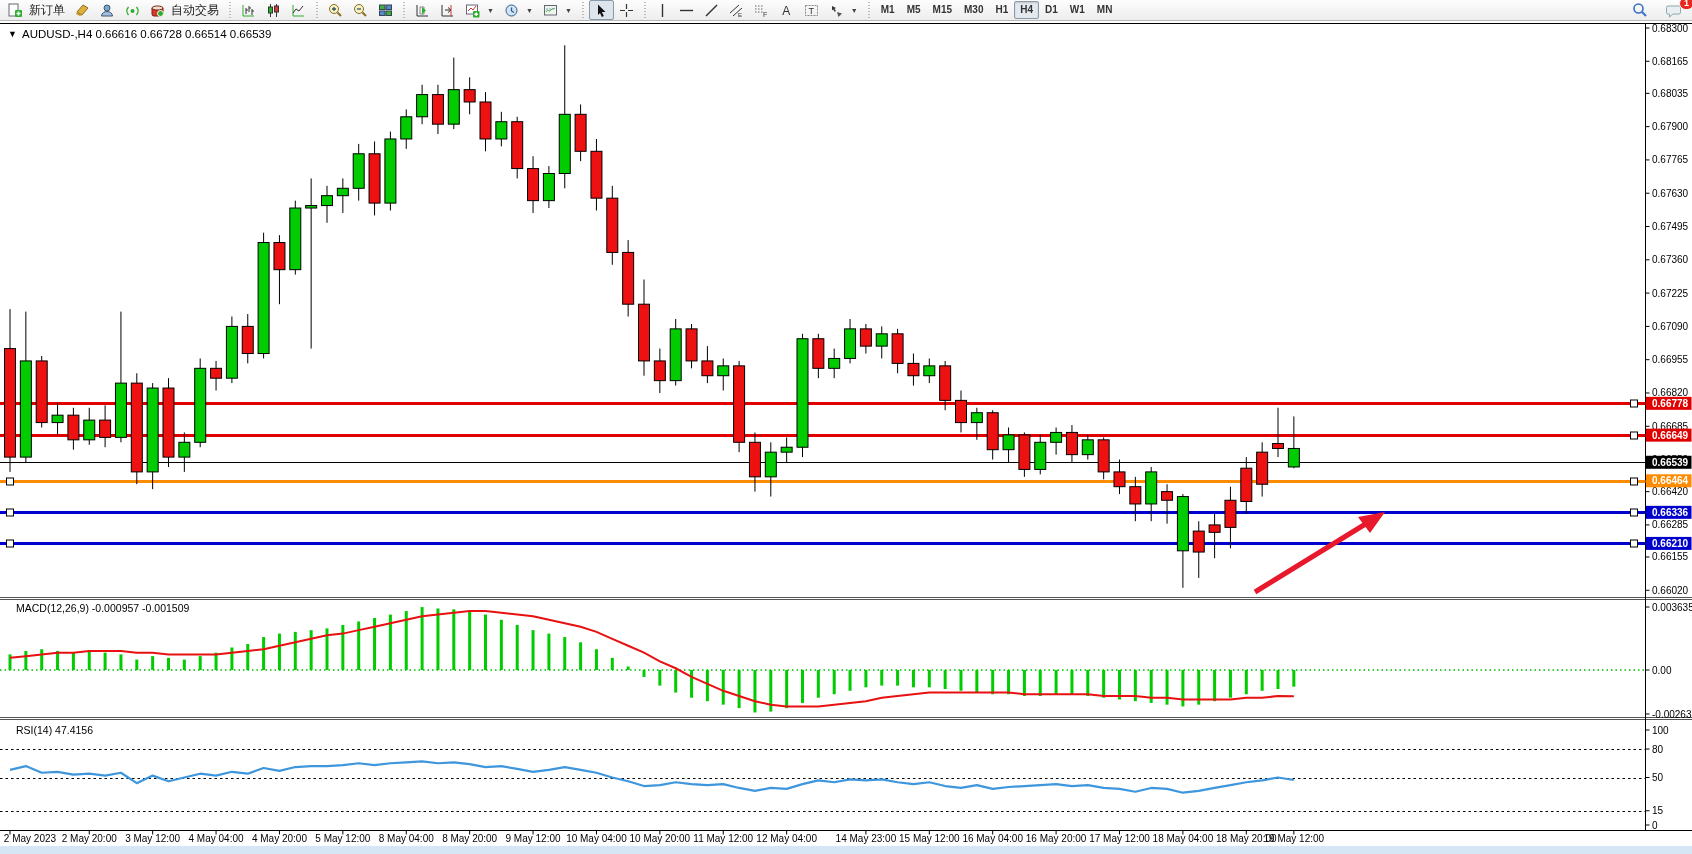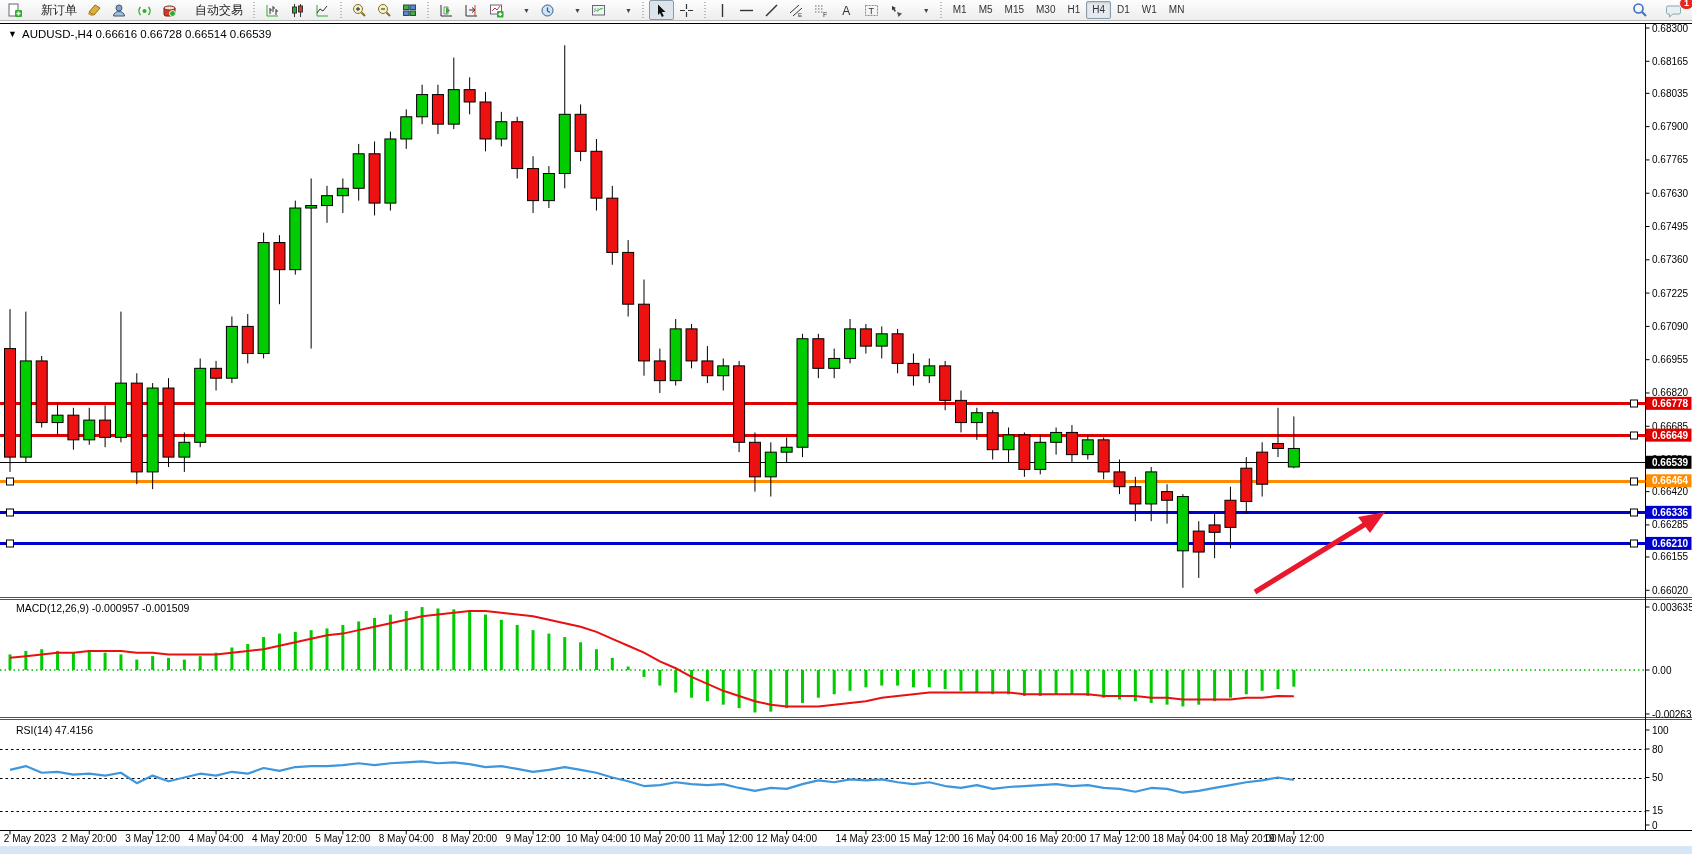--- a/index.html
+++ b/index.html
@@ -3,27 +3,27 @@
 <meta charset="utf-8">
 <style>
   html,body{margin:0;padding:0;width:1692px;height:854px;overflow:hidden;background:#ffffff;
     font-family:"Liberation Sans", sans-serif;}
   #toolbar{position:absolute;left:0;top:0;width:1692px;height:20px;
     background:linear-gradient(#fdfdfd,#ededed);border-bottom:1px solid #b8b8b8;
     display:flex;align-items:center;font-size:12px;color:#222;}
   .tb-group{display:flex;align-items:center;height:20px;padding:0 3px;}
   .tb-sep{width:5px;height:16px;margin:0 2px;
     background:repeating-linear-gradient(#bbb 0 1px, transparent 1px 3px);width:2px;}
-  .tb-btn{display:flex;align-items:center;gap:18px;padding:1px 4px;border:1px solid transparent;
+  .tb-btn{display:flex;align-items:center;gap:6px;padding:1px 4px;border:1px solid transparent;
     border-radius:2px;height:16px;cursor:default;}
   .tb-btn.active{border:1px solid #8899aa;background:#dde4ec;}
   .tb-btn svg{display:block;}
   .tb-label{font-size:12px;white-space:nowrap;}
   .drop{font-size:7px;color:#444;margin-left:1px;}
-  .tf-btn{font-size:10px;font-weight:normal;color:#333;padding:1px 5px;border:1px solid transparent;
+  .tf-btn{font-size:10px;font-weight:bold;color:#333;padding:1px 5px;border:1px solid transparent;
     height:14px;line-height:14px;border-radius:2px;}
   .tf-btn.active{border:1px solid #8a9ba8;background:#e3e9ef;box-shadow:inset 0 1px 2px rgba(0,0,0,.15);text-align:center;}
   #tb-right{position:absolute;right:4px;top:0;height:20px;display:flex;align-items:center;gap:8px;}
   #chat-badge{position:absolute;top:-4px;right:-7px;background:#e8281e;color:#fff;border-radius:8px;
     font-size:9px;font-weight:bold;padding:0 4px;line-height:11px;border:1px solid #fff;}
   #chart-wrap{position:absolute;left:0;top:21px;width:1692px;height:833px;background:#fff;}
 </style>
 </head>
 <body>
 

